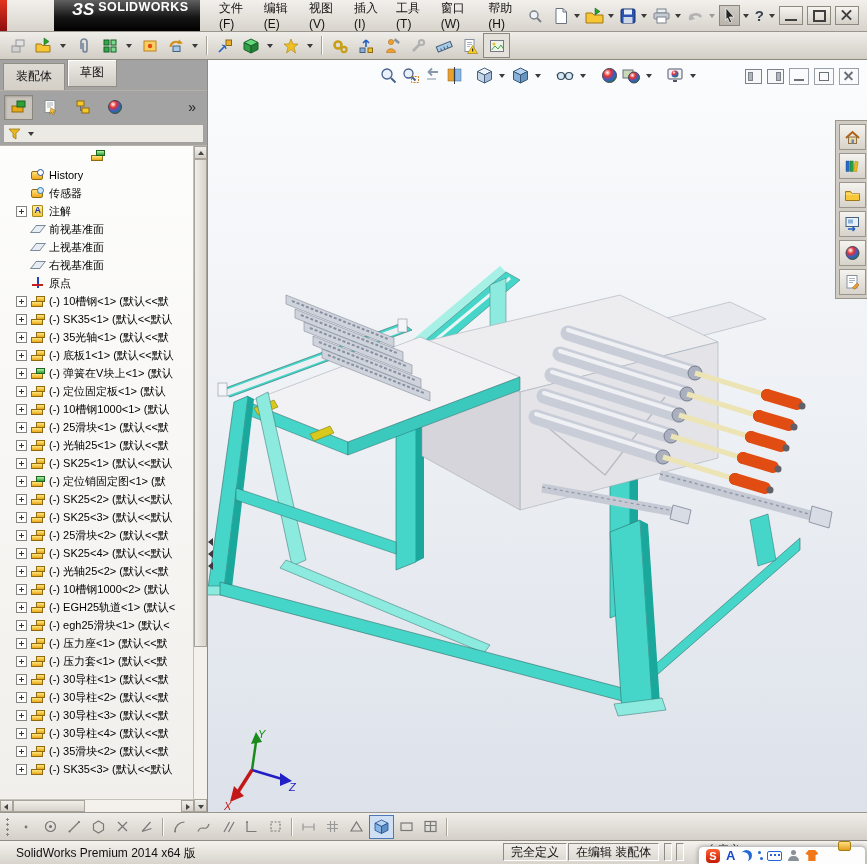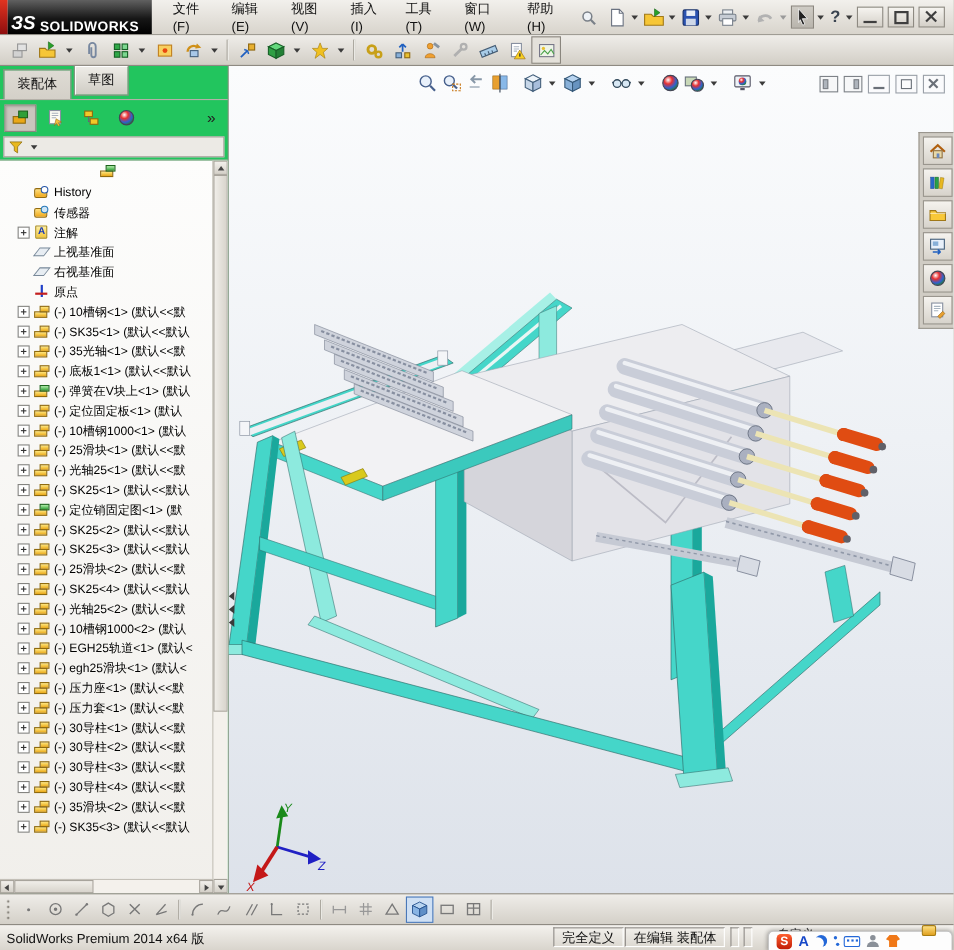--- a/index.html
+++ b/index.html
@@ -2,21 +2,21 @@
 <html><head>
 <meta charset="utf-8">
 <style>
   html,body{margin:0;padding:0;}
   body{width:867px;height:864px;overflow:hidden;font-family:"Liberation Sans","DejaVu Sans",sans-serif;background:#d4d0c8;position:relative;}
   .app{position:absolute;inset:0;}
 
   
   .titlebar{position:absolute;left:0;top:0;width:867px;height:31px;background:linear-gradient(180deg,#f2f0ec,#d8d4cc);border-bottom:1px solid #9a968e;display:flex;align-items:center;}
   .red-stripe{width:7px;height:31px;background:linear-gradient(180deg,#e23420,#8e0e0e);flex:none;}
-  .logo{height:31px;width:128px;flex:none;background:linear-gradient(180deg,#606060,#161616 55%,#000);color:#fff;display:flex;align-items:flex-end;padding-left:3px;gap:4px;}
+  .logo{height:31px;width:128px;flex:none;background:linear-gradient(180deg,#606060,#161616 55%,#000);color:#fff;display:flex;align-items:flex-start;padding-left:18px;gap:4px;margin-left:47px;}
   .logo-mark{font-style:italic;font-weight:bold;font-size:17px;}
   .logo-text{font-weight:bold;font-size:12.5px;letter-spacing:.4px;}
   .menubar{display:flex;margin-left:10px;}
   .menu-item{font-size:12px;color:#111;padding:4px 9px;cursor:default;}
   .search-ico{margin-left:2px;display:flex;align-items:center;}
   .qat{display:flex;align-items:center;margin-left:8px;}
   .qbtn{display:flex;align-items:center;padding:1px;}
   .qbtn.pressed{border:1px solid #8a867e;background:linear-gradient(#cfccc5,#b9b5ad);}
   .caret{width:0;height:0;border-left:3px solid transparent;border-right:3px solid transparent;border-top:4px solid #3a3a3a;margin:0 4px 0 3px;}
   .caret.dim{border-top-color:#9a9a9a;}
@@ -30,21 +30,21 @@
   .wbtn.close::after{transform:rotate(-45deg);}
 
   
   .toolbar2{position:absolute;left:0;top:32px;width:867px;height:28px;background:linear-gradient(180deg,#efede9,#d2cec6);border-bottom:1px solid #8e8a82;display:flex;align-items:center;padding-left:5px;gap:1px;box-sizing:border-box;}
   .tbtn{width:25px;height:23px;display:flex;align-items:center;justify-content:center;flex:none;}
   .tbtn.boxed{border:1px solid #8a867e;background:#e4e1da;}
   .tsep{width:1px;height:19px;background:#a6a29a;border-right:1px solid #fbfaf7;margin:0 3px;flex:none;}
 
   
   .main{position:absolute;left:0;top:60px;width:867px;height:752px;display:flex;}
-  .left-panel{width:208px;flex:none;background:#22c55e;border-right:1px solid #8e8a82;display:flex;flex-direction:column;box-sizing:border-box;}
+  .left-panel{width:208px;flex:none;background:#a3a3a3;border-right:1px solid #8e8a82;display:flex;flex-direction:column;box-sizing:border-box;}
   .tabrow{height:27px;display:flex;align-items:flex-end;padding:3px 0 0 3px;gap:2px;flex:none;}
   .tab{font-size:12px;padding:4px 12px 5px;color:#111;}
   .tab.t-assembly{border:1px solid #928e86;border-bottom:none;background:linear-gradient(#dedbd4,#d4d0c8);}
   .tab.t-sketch{border:1px solid #928e86;background:linear-gradient(#efede8,#cfccc4);margin-bottom:3px;box-shadow:inset 1px 1px 0 #fff;}
   .iconrow{height:28px;display:flex;align-items:center;padding:2px 4px;gap:3px;flex:none;border-top:1px solid #b4b0a8;}
   .pbtn{width:27px;height:23px;display:flex;align-items:center;justify-content:center;border:1px solid transparent;}
   .pbtn.active{border:1px solid #8a867e;background:#c9c5bd;box-shadow:inset 1px 1px 2px rgba(0,0,0,.18);}
   .pexpand{margin-left:auto;font-size:14px;color:#222;padding:0 7px;}
   .filterrow{height:17px;margin:1px 3px 2px;background:#eceae5;border:1px solid #a5a19a;display:flex;align-items:center;padding-left:4px;gap:4px;flex:none;}
   .treewrap{flex:1;position:relative;background:linear-gradient(#fdfdfc,#f1efeb);border-top:1px solid #b8b4ac;overflow:hidden;display:flex;}
@@ -110,21 +110,21 @@
 
   
   .bottombar{position:absolute;left:0;top:812px;width:867px;height:28px;background:linear-gradient(#efede9,#d4d0c8);border-top:1px solid #9a968e;display:flex;align-items:center;padding-left:5px;gap:1px;box-sizing:border-box;}
   .grip{width:5px;height:20px;margin-right:4px;background:radial-gradient(circle,#8a867e 1px,transparent 1.4px) 0 0/5px 5px repeat-y;flex:none;}
   .bico{width:23px;height:22px;display:flex;align-items:center;justify-content:center;flex:none;}
   .bico.active{border:1px solid #4a78b8;background:#cfe0f4;}
   .bsep{width:1px;height:18px;background:#a6a29a;border-right:1px solid #fbfaf7;margin:0 3px;flex:none;}
 
   
   .statusbar{position:absolute;left:0;top:840px;width:867px;height:24px;background:linear-gradient(#f4f2ee,#d8d4cc);border-top:1px solid #8e8a82;box-sizing:border-box;font-size:12px;color:#111;}
-  .sbleft{position:absolute;left:6px;top:4px;}
+  .sbleft{position:absolute;left:16px;top:4px;}
   .sbfield{position:absolute;top:2px;height:18px;line-height:16px;border:1px solid;border-color:#8e8a86 #fff #fff #8e8a86;padding:0 7px;box-sizing:border-box;}
   .sbf1{left:503px;}
   .sbf2{left:568px;text-align:right;}
   .sbsep{position:absolute;top:2px;height:18px;width:8px;border:1px solid;border-color:#8e8a86 #fff #fff #8e8a86;box-sizing:border-box;}
   .sbcustom{position:absolute;left:707px;top:1px;font-size:11px;color:#333;}
   .sbmini{position:absolute;right:16px;top:0;width:11px;height:8px;background:linear-gradient(#ffe080,#e0a020);border:1px solid #a87c10;border-radius:2px;z-index:3;}
   .imebar{position:absolute;right:1px;bottom:0;width:168px;height:18px;background:#fdfdfd;border:1px solid #c2c2c2;border-bottom:none;border-radius:5px 5px 0 0;display:flex;align-items:center;gap:6px;padding:0 7px;box-shadow:0 0 4px rgba(0,0,0,.3);box-sizing:border-box;z-index:2;}
   .ime-s{width:14px;height:14px;border-radius:4px;background:linear-gradient(#ff6030,#c01c06);color:#fff;font-weight:bold;font-size:11px;display:flex;align-items:center;justify-content:center;}
   .ime-a{color:#1848c8;font-weight:bold;font-size:13px;line-height:1;}
   .ime-moon{width:11px;height:11px;border-radius:50%;box-shadow:inset -3px 2px 0 0 #2468d8;}
@@ -400,20 +400,25 @@
                 <span class="tico"></span>
                 <span class="tlabel">传感器</span>
               </div>
 
               <div class="trow anno x">
                 <span class="exp"></span>
                 <span class="tico"></span>
                 <span class="tlabel">注解</span>
               </div>
 
+              <div class="trow plane">
+                <span class="exp"></span>
+                <span class="tico"></span>
+                <span class="tlabel">前视基准面</span>
+              </div>
 
               <div class="trow plane">
                 <span class="exp"></span>
                 <span class="tico"></span>
                 <span class="tlabel">上视基准面</span>
               </div>
 
               <div class="trow plane">
                 <span class="exp"></span>
                 <span class="tico"></span>

